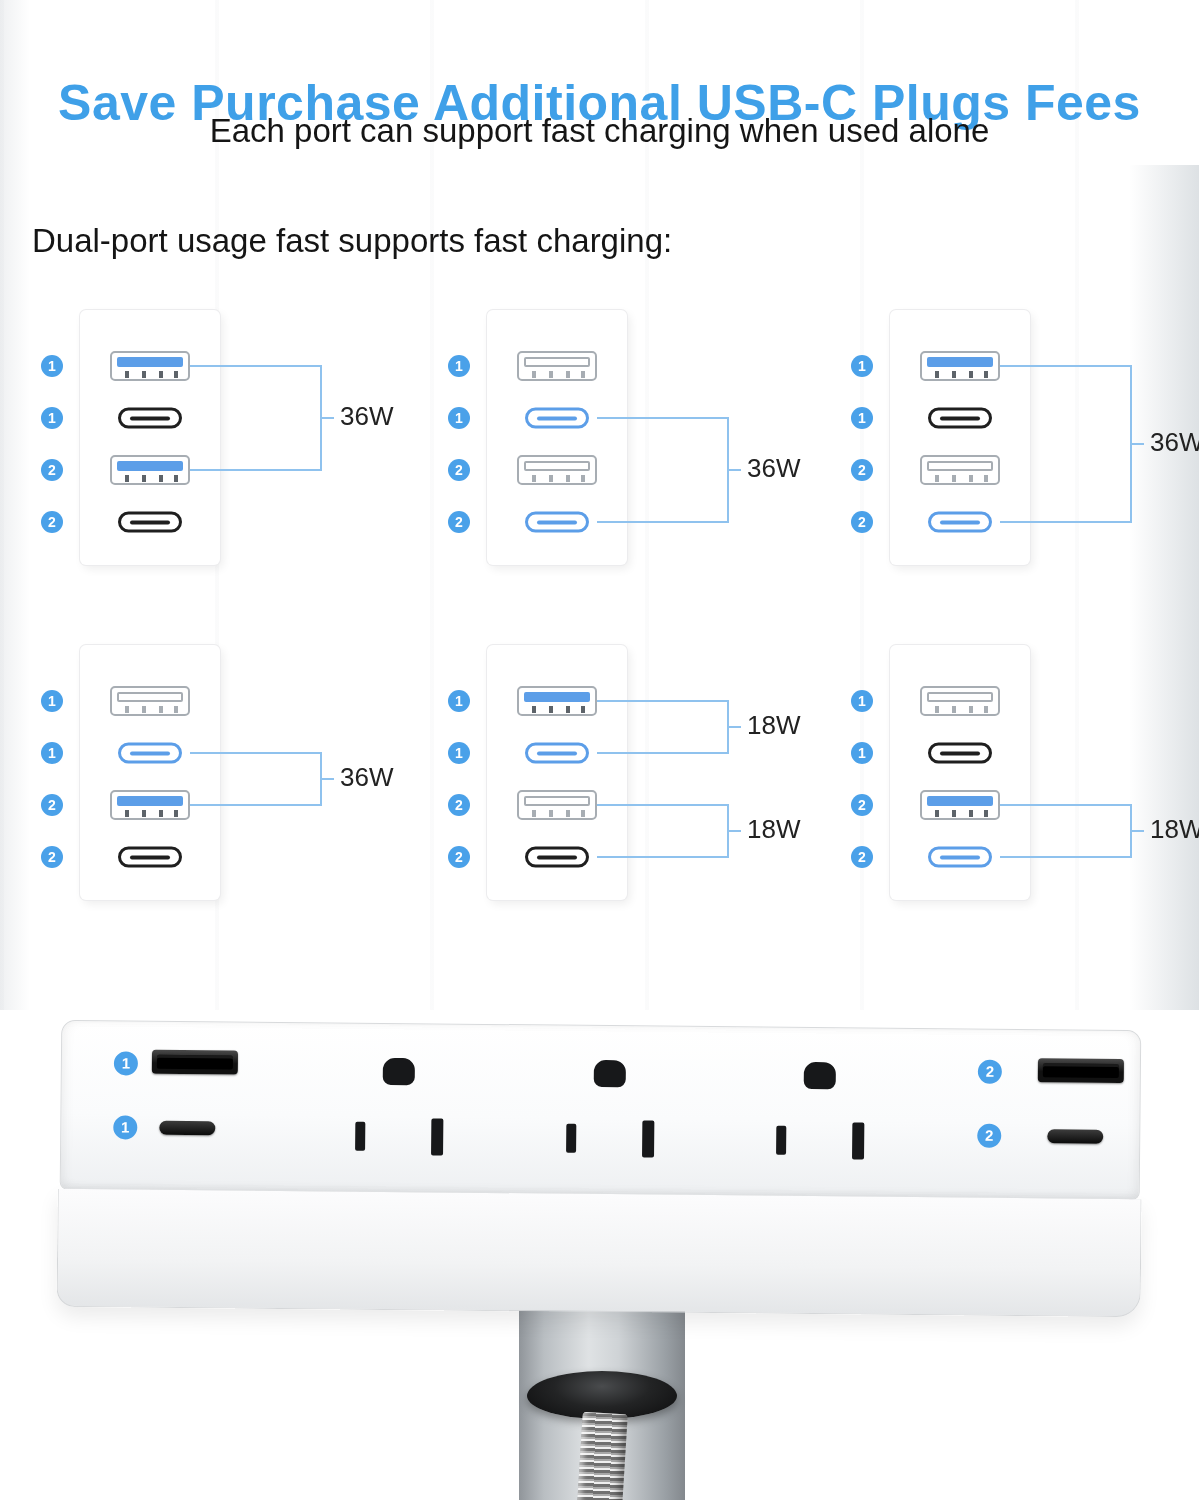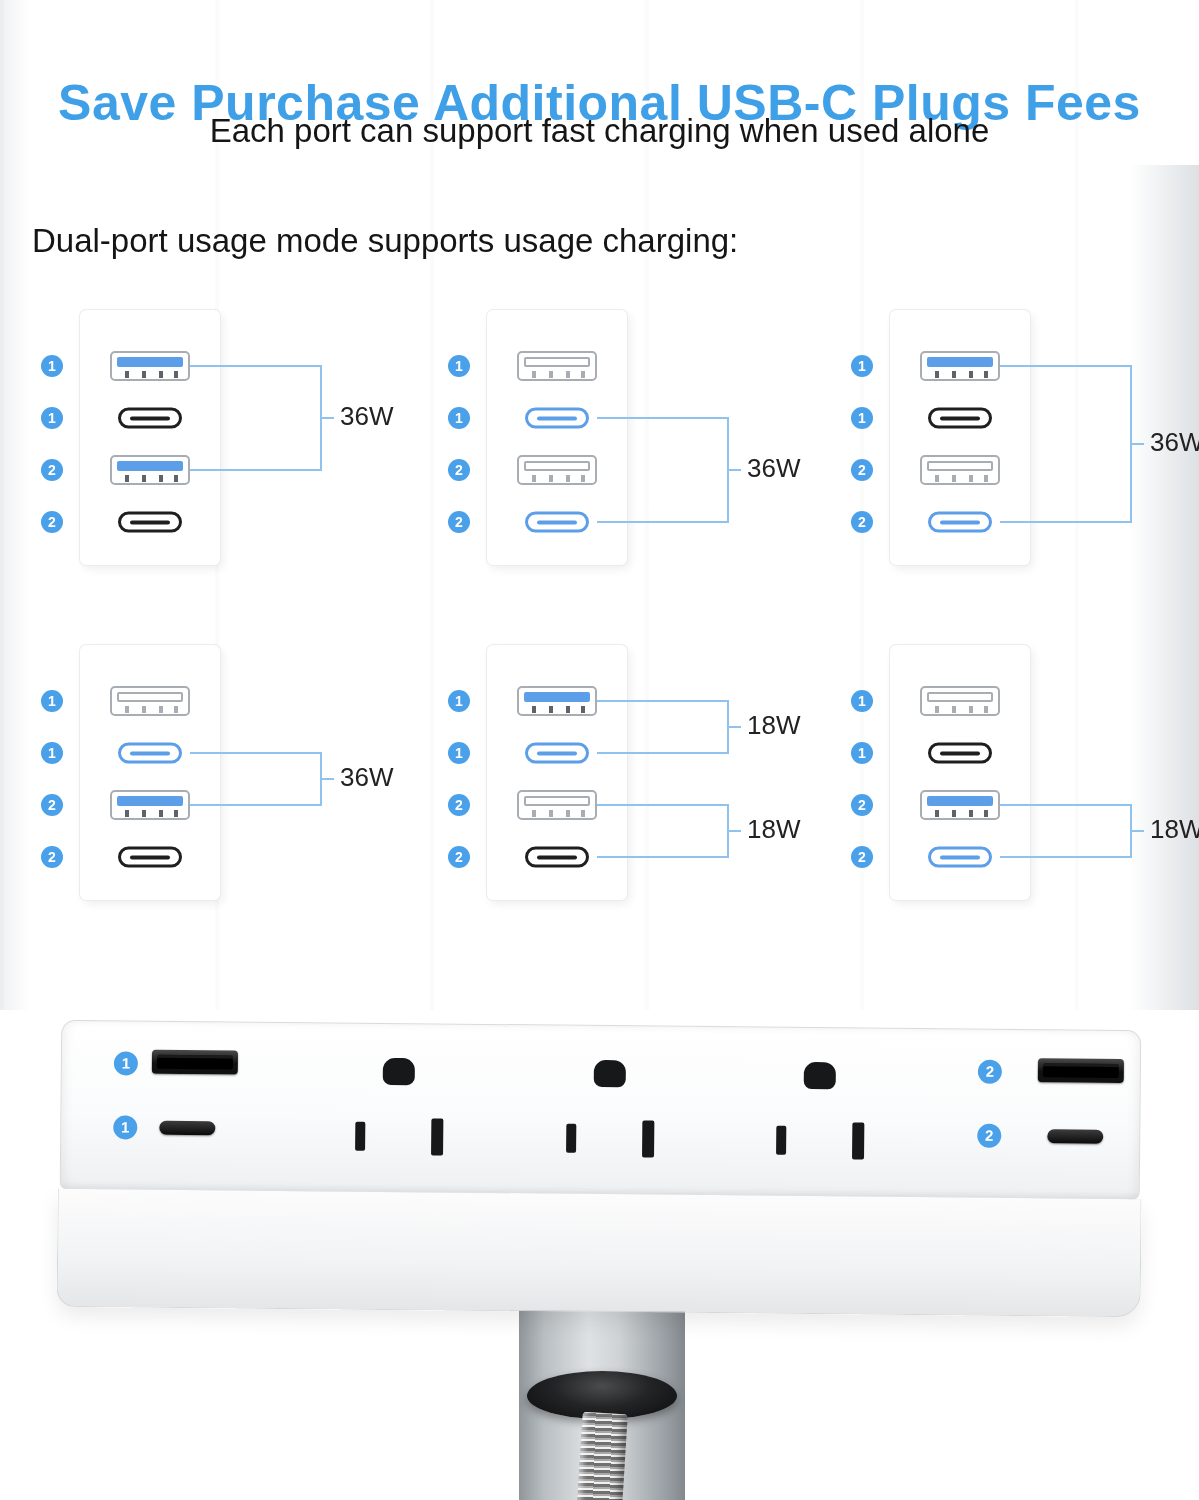--- a/index.html
+++ b/index.html
@@ -149,21 +149,21 @@
   }
 </style>
 </head>
 <body>
 
 <div class="bg"></div>
 <div class="right-band"></div>
 
 <h1 class="title">Save Purchase Additional USB-C Plugs Fees</h1>
 <div class="subtitle">Each port can support fast charging when used alone</div>
-<div class="heading">Dual-port usage mode supports usage charging:</div>
+<div class="heading">Dual-port usage fast supports fast charging:</div>
 
 <div class="panels-layer">
     <div class="panel" style="left: 80px; top: 310px; width: 140px; height: 255px;">
       <div class="usb-a active" style="top: 56px;">
         <div class="bar"></div>
         <div class="pin p0"></div>
         <div class="pin p1"></div>
         <div class="pin p2"></div>
         <div class="pin p3"></div>
       </div>

